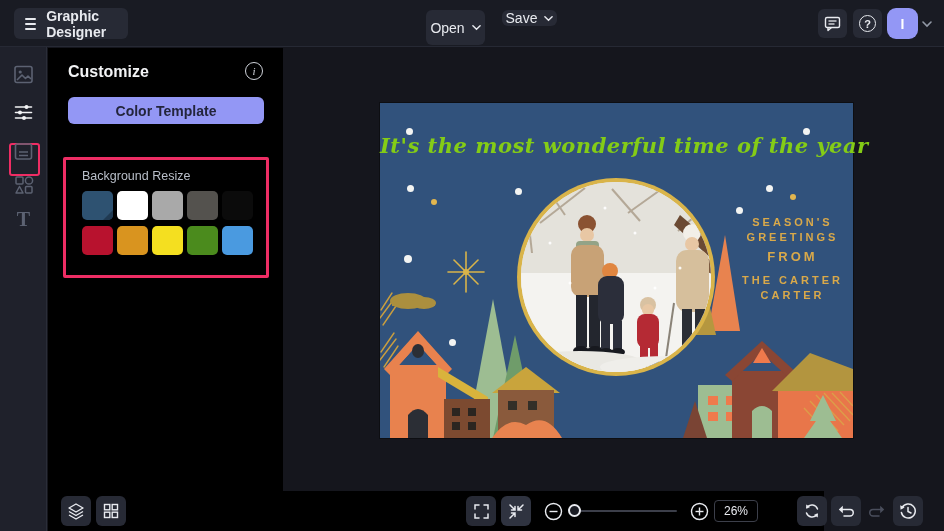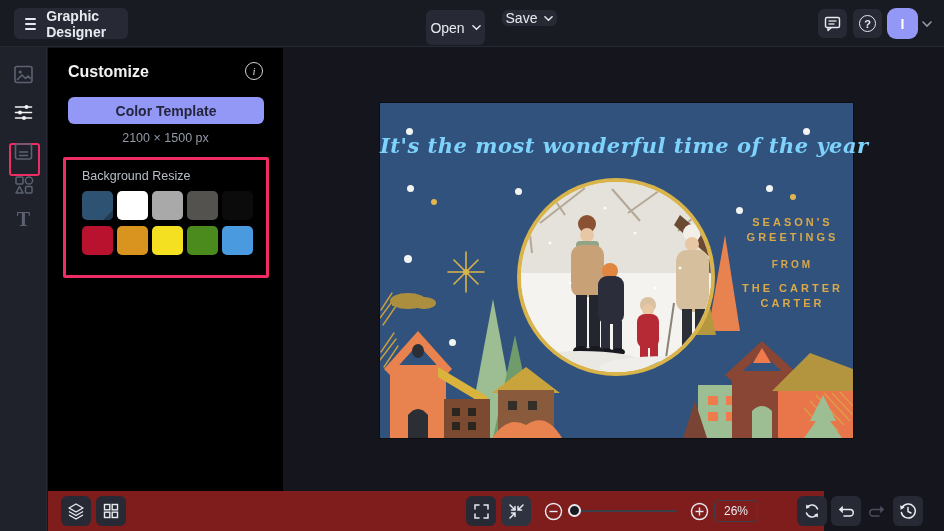--- a/index.html
+++ b/index.html
@@ -39,31 +39,31 @@
   .bg-section { position:absolute; left:15px; top:109px; width:206px; height:121px; border:3px solid #ee2d64; border-radius:2px; }
   .bg-label { position:absolute; left:16px; top:9px; font-size:12.5px; color:#b9bfc9; }
   .swatches { position:absolute; left:16px; top:31px; width:172px; display:grid; grid-template-columns:repeat(5,31px); grid-auto-rows:29px; gap:6px 4px; }
   .swatch { width:31px; height:29px; border-radius:5px; cursor:pointer; position:relative; overflow:hidden; }
   .swatch.selected::after { content:""; position:absolute; right:0; bottom:0; border-style:solid; border-width:0 0 11px 11px; border-color:transparent transparent #1d3putty inherit; }
   .swatch.selected::after { content:""; position:absolute; right:-1px; bottom:-1px; width:0; height:0; border-style:solid; border-width:0 0 12px 12px; border-color:transparent transparent #203a52 transparent; }
 
   
   .workspace { position:absolute; left:48px; top:48px; width:896px; height:443px; background:#15161d; }
   .card { position:absolute; left:332px; top:55px; width:473px; height:335px; background:#31527c; box-shadow:0 0 0 1px rgba(0,0,0,.35); cursor:pointer; }
-  .card-title { position:absolute; left:0; top:30px; width:100%; text-align:center; font-family:"DejaVu Serif", serif; font-style:italic; font-weight:bold; font-size:21px; color:#7dd3fc; white-space:nowrap; letter-spacing:.5px; }
+  .card-title { position:absolute; left:0; top:30px; width:100%; text-align:center; font-family:"DejaVu Serif", serif; font-style:italic; font-weight:bold; font-size:21px; color:#84cc16; white-space:nowrap; letter-spacing:.5px; }
   .greeting { position:absolute; left:355px; top:112px; width:115px; text-align:center; color:#d9a94a; font-weight:bold; }
   .greeting .gl { font-size:11px; letter-spacing:3px; line-height:15px; }
-  .greeting .gfrom { font-size:10px; letter-spacing:3px; line-height:15px; margin:12px 0 9px; }
+  .greeting .gfrom { font-size:13px; letter-spacing:3px; line-height:15px; margin:4px 0 9px; }
   .dot { position:absolute; border-radius:50%; }
   .dot.w { background:#f3f4f2; }
   .dot.g { background:#e2b64f; }
   .scene { position:absolute; inset:0; }
 
   
-  .bottombar { position:absolute; left:48px; top:491px; width:776px; height:40px; background:#7f1d1d; z-index:25; }
+  .bottombar { position:absolute; left:48px; top:491px; width:776px; height:40px; background:#000000; z-index:25; }
   .bb-btn { position:absolute; top:5px; width:30px; height:30px; background:#272a35; border-radius:6px; display:flex; align-items:center; justify-content:center; cursor:pointer; color:#e8eaef; }
   .bb-plain { background:transparent; }
   .zoom-track { position:absolute; left:522px; top:19px; width:107px; height:2px; background:#3c3f4a; border-radius:1px; cursor:pointer; }
   .zoom-knob { position:absolute; left:-2px; top:-6px; width:13px; height:13px; border-radius:50%; background:#191b23; border:2px solid #e8eaef; cursor:grab; }
   .zoom-box { position:absolute; left:666px; top:9px; width:44px; height:22px; border:1px solid #3c3f4a; border-radius:4px; color:#e8eaef; font-size:12px; display:flex; align-items:center; justify-content:center; }
   svg { display:block; }
 </style>
 </head>
 <body>
 
@@ -151,21 +151,20 @@
       <span class="t-glyph">T</span>
     </div>
   </div>
 
   <div class="panel">
     <div class="panel-title">Customize</div>
     <div class="info-btn">
         <span>i</span>
       </div>
     <button class="resize-btn">Color Template</button>
-    <div class="dims">2100 × 1500 px</div>
     <div class="bg-section">
       <div class="bg-label">Background Resize</div>
       <div class="swatches">
         <div class="swatch selected" style="background: rgb(46, 82, 113);"></div>
         <div class="swatch" style="background: rgb(255, 255, 255);"></div>
         <div class="swatch" style="background: rgb(169, 169, 169);"></div>
         <div class="swatch" style="background: rgb(84, 82, 78);"></div>
         <div class="swatch" style="background: rgb(11, 11, 11);"></div>
         <div class="swatch" style="background: rgb(184, 18, 46);"></div>
         <div class="swatch" style="background: rgb(217, 148, 31);"></div>

